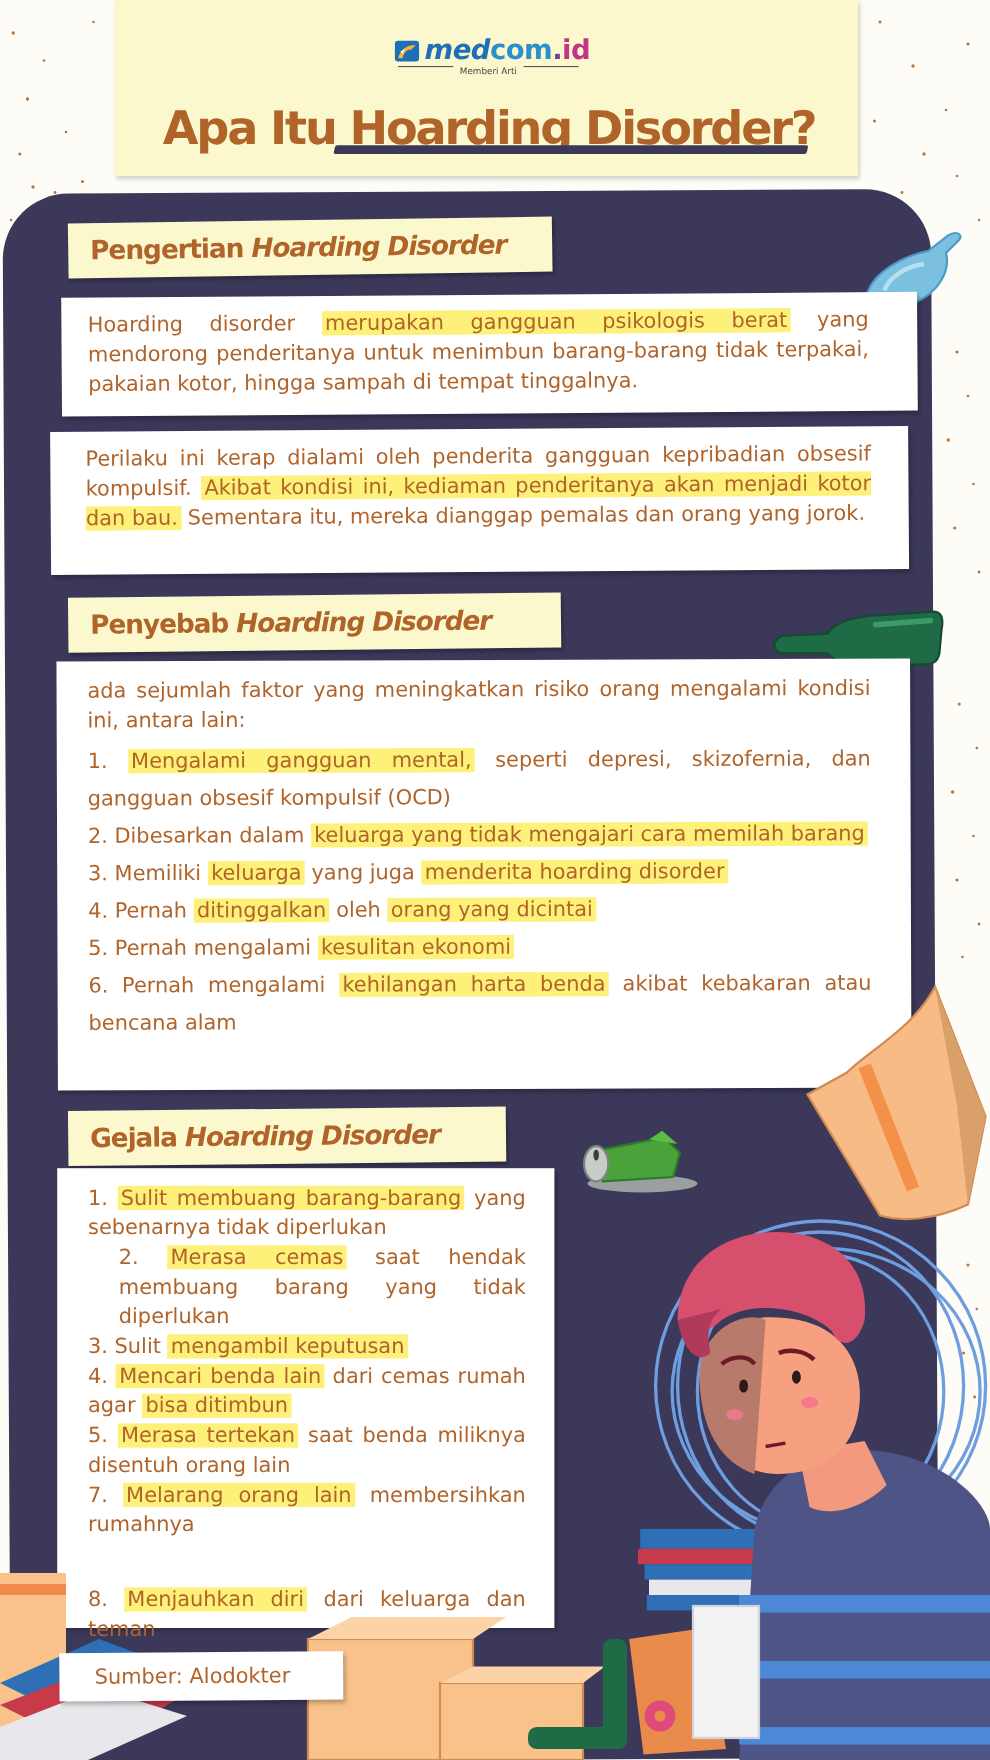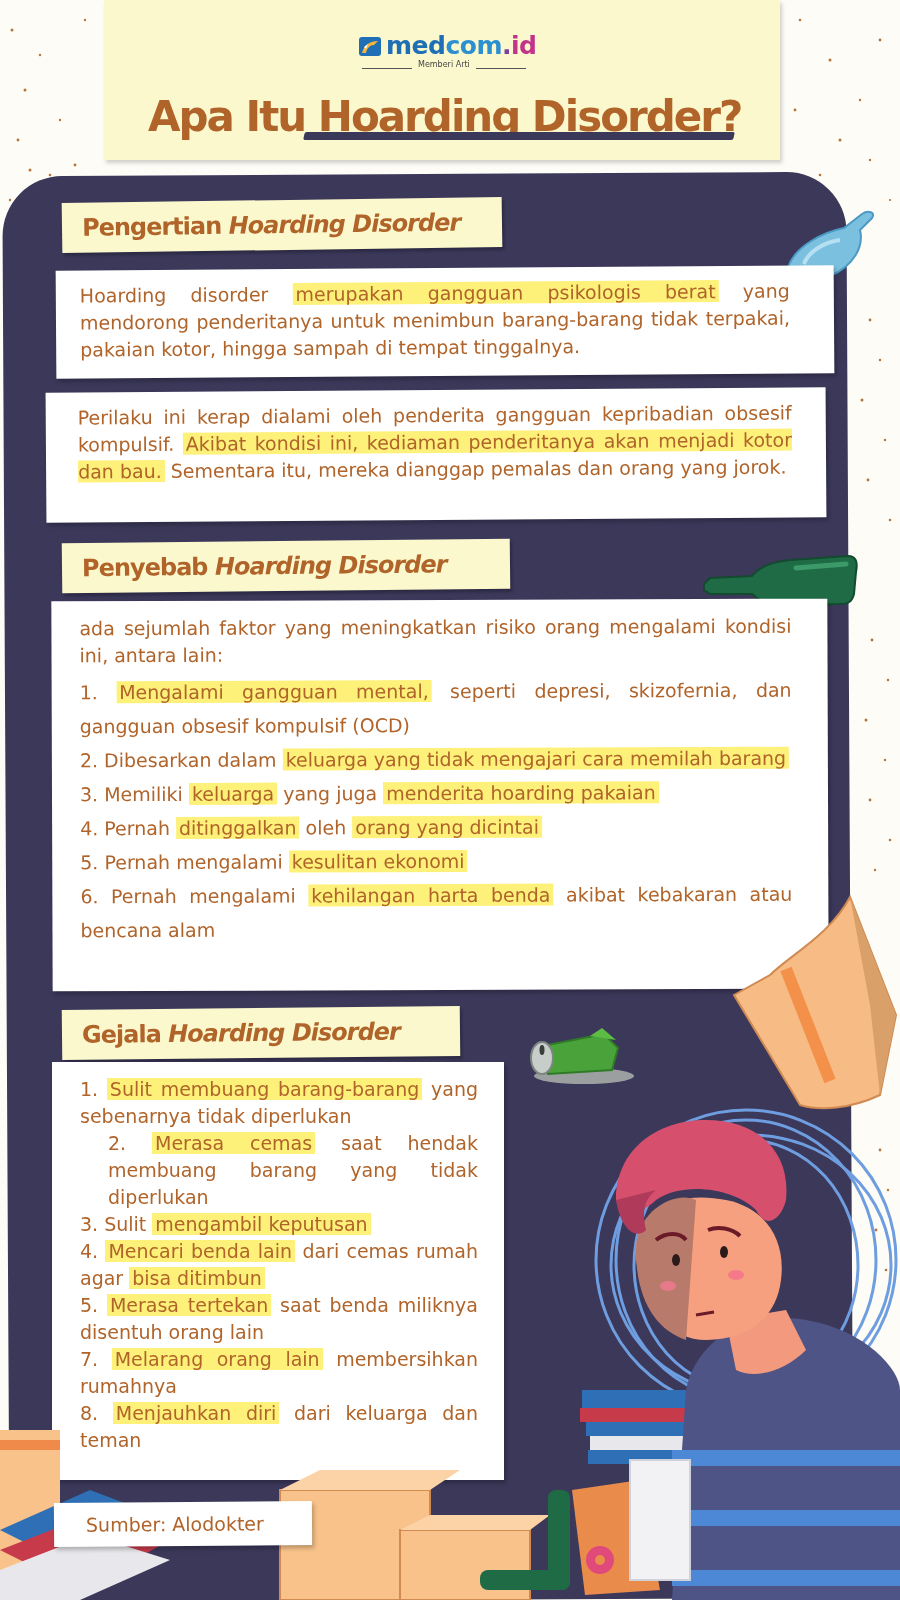--- a/index.html
+++ b/index.html
@@ -15,25 +15,25 @@
   
   .header-card {
     position: absolute; left: 104px; top: 0; width: 676px; height: 160px;
     background: #fbf8cd;
     box-shadow: 2px 3px 4px rgba(0,0,0,0.18);
   }
   .logo { position: absolute; left: 254px; top: 34px; width: 180px; height: 36px; }
   .logo-row { display: flex; align-items: center; gap: 4px; }
   .logo-mark { width: 24px; height: 22px; }
   .logo-text { font-family: "DejaVu Sans", sans-serif; font-weight: bold; font-size: 25px; letter-spacing: -0.5px; line-height: 24px; }
-  .logo-med { color: #1e6fb5; }
+  .logo-med { color: #1e6fb5; font-style: italic; }
   .logo-com { color: #2b8fd0; }
   .logo-dot { color: #7b3fa0; }
   .logo-id { color: #c2338a; }
-  .logo-tag { display: flex; align-items: flex-end; gap: 6px; margin-top: 2px; margin-left: 4px; }
+  .logo-tag { display: flex; align-items: flex-start; gap: 6px; margin-top: 2px; margin-left: 4px; }
   .logo-tag .line { height: 1px; width: 50px; background: #555; }
   .logo-tag span { font-size: 8px; color: #444; }
   .main-title {
     position: absolute; left: 44px; top: 92px; width: 600px;
     font-family: "DejaVu Sans", sans-serif; font-weight: bold; font-size: 42px;
     letter-spacing: -2px; color: #b0642a; white-space: nowrap;
   }
   .title-underline {
     position: absolute; left: 200px; top: 132px; width: 430px; height: 8px;
     background: #3b385a; transform: skewX(-12deg); border-radius: 2px;
@@ -162,21 +162,21 @@
 <svg class="deco" style="left:700px; top:548px;" width="160" height="64" viewBox="0 0 160 64">
   <path d="M4 36 L10 30 L52 28 C58 20, 70 14, 90 12 L148 8 C156 8, 158 14, 156 24 L154 46 C152 54, 148 56, 140 56 L90 58 C70 58, 58 52, 52 46 L10 46 L4 42 Z" fill="#1f6b45" stroke="#134a30" stroke-width="2"></path>
   <path d="M96 20 L146 16" stroke="#3b9a68" stroke-width="5" stroke-linecap="round"></path>
 </svg>
 
 <div class="card" style="left:52px; top:600px; width:776px; height:390px; padding:14px 36px 0 28px; transform:rotate(-0.2deg);">
   <p style="margin-bottom:6px;">ada sejumlah faktor yang meningkatkan risiko orang mengalami kondisi ini, antara lain:</p>
   <div>
       <p style="line-height: 34px;"><span class="plain">1. </span><span class="hl">Mengalami gangguan mental,</span><span class="plain"> seperti depresi, skizofernia, dan gangguan obsesif kompulsif (OCD)</span></p>
       <p style="line-height: 34px;"><span class="plain">2. Dibesarkan dalam </span><span class="hl">keluarga yang tidak mengajari cara memilah barang</span></p>
-      <p style="line-height: 34px;"><span class="plain">3. Memiliki </span><span class="hl">keluarga</span><span class="plain"> yang juga </span><span class="hl">menderita hoarding pakaian</span></p>
+      <p style="line-height: 34px;"><span class="plain">3. Memiliki </span><span class="hl">keluarga</span><span class="plain"> yang juga </span><span class="hl">menderita hoarding disorder</span></p>
       <p style="line-height: 34px;"><span class="plain">4. Pernah </span><span class="hl">ditinggalkan</span><span class="plain"> oleh </span><span class="hl">orang yang dicintai</span></p>
       <p style="line-height: 34px;"><span class="plain">5. Pernah mengalami </span><span class="hl">kesulitan ekonomi</span></p>
       <p style="line-height: 34px;"><span class="plain">6. Pernah mengalami </span><span class="hl">kehilangan harta benda</span><span class="plain"> akibat kebakaran atau bencana alam</span></p>
     </div>
 </div>
 
 <svg class="deco" style="left:730px; top:895px;" width="170" height="220" viewBox="0 0 170 220">
   <path d="M40 80 C60 60, 100 40, 120 2 L166 120 L150 200 C120 214, 90 216, 70 210 L4 100 Z" fill="#f7bb85" stroke="#d08a52" stroke-width="2"></path>
   <path d="M120 2 L166 120 L150 200 L140 110 Z" fill="#d9a06a"></path>
   <path d="M56 74 L100 186" stroke="#f3914a" stroke-width="12"></path>
@@ -195,21 +195,21 @@
 </svg>
 
 <div class="card" style="left:52px; top:1062px; width:452px; height:418px; padding:14px 26px 0 28px; text-align:justify;">
   <div>
       <p style="line-height: 27px;"><span class="plain">1. </span><span class="hl">Sulit membuang barang-barang</span><span class="plain"> yang sebenarnya tidak diperlukan</span></p>
       <p style="line-height: 27px; margin-left: 28px;"><span class="plain">2. </span><span class="hl">Merasa cemas</span><span class="plain"> saat hendak membuang barang yang tidak diperlukan</span></p>
       <p style="line-height: 27px;"><span class="plain">3. Sulit </span><span class="hl">mengambil keputusan</span></p>
       <p style="line-height: 27px;"><span class="plain">4. </span><span class="hl">Mencari benda lain</span><span class="plain"> dari cemas rumah agar </span><span class="hl">bisa ditimbun</span></p>
       <p style="line-height: 27px;"><span class="plain">5. </span><span class="hl">Merasa tertekan</span><span class="plain"> saat benda miliknya disentuh orang lain</span></p>
       <p style="line-height: 27px;"><span class="plain">7. </span><span class="hl">Melarang orang lain</span><span class="plain"> membersihkan rumahnya</span></p>
-      <p style="line-height: 27px;"><span class="plain">8. </span><span class="hl">Menjauhkan diri</span><span class="plain"> dari keluarga dan teman</span></p>
+      <p style="line-height: 27px; margin-top: 41px;"><span class="plain">8. </span><span class="hl">Menjauhkan diri</span><span class="plain"> dari keluarga dan teman</span></p>
     </div>
 </div>
 
 <svg class="deco" style="left:576px; top:1090px;" width="324" height="510" viewBox="0 0 324 510">
   <g fill="none" stroke="#6e9ee0" stroke-width="3">
     <ellipse cx="170" cy="170" rx="150" ry="150"></ellipse>
     <ellipse cx="170" cy="170" rx="130" ry="140"></ellipse>
     <ellipse cx="170" cy="175" rx="112" ry="125"></ellipse>
     <ellipse cx="175" cy="175" rx="140" ry="130"></ellipse>
   </g>

